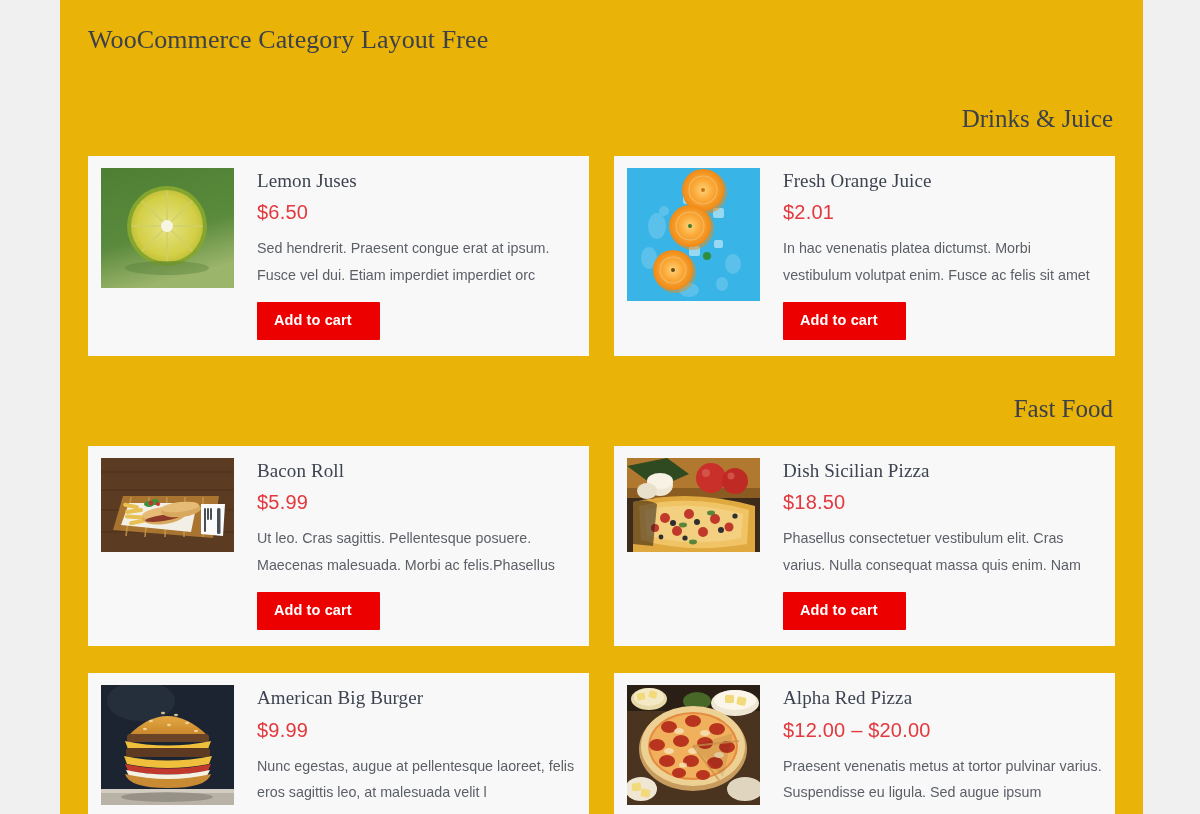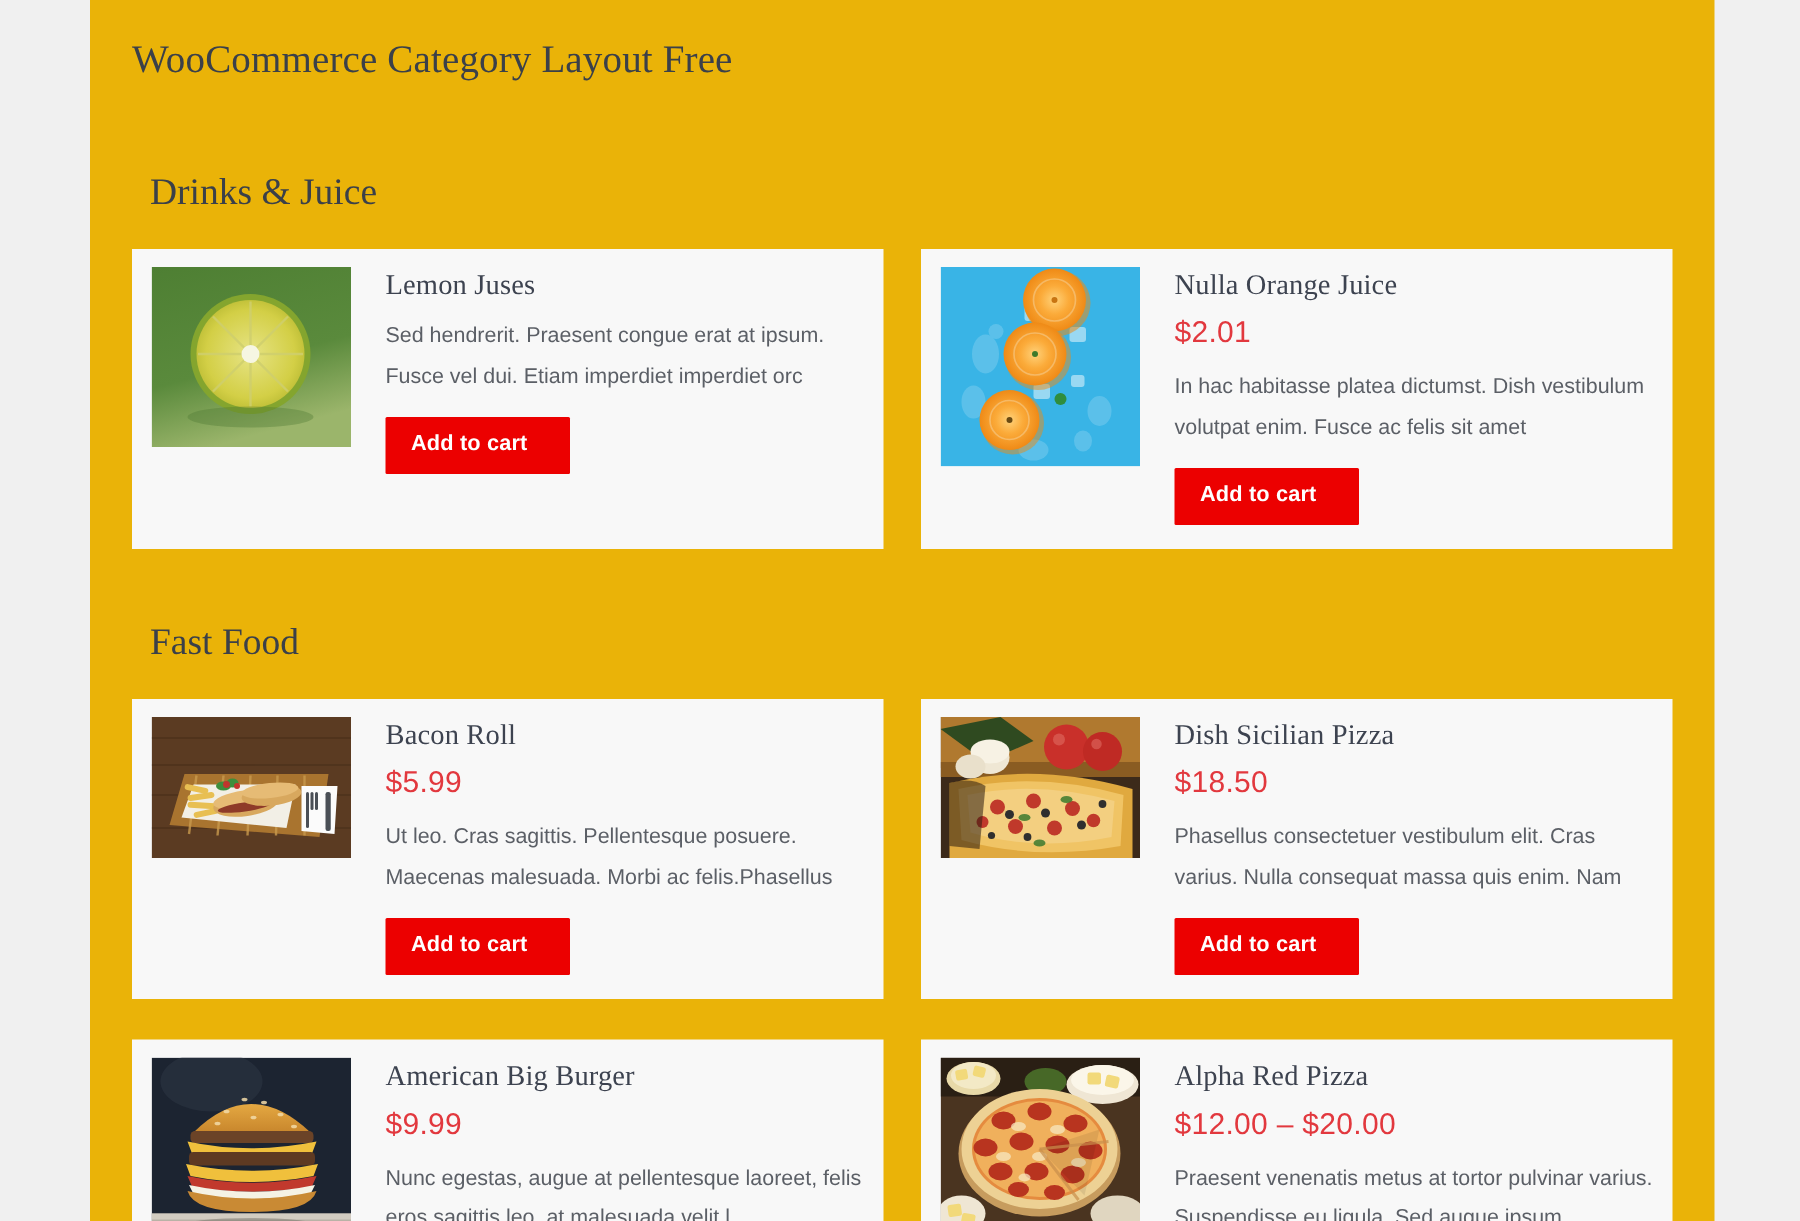--- a/index.html
+++ b/index.html
@@ -45,22 +45,23 @@
     letter-spacing: .1px;
     margin: 0;
     padding-top: 24px;
     line-height: 1.25;
   }
   .cat-title {
     font-family: "Liberation Serif", serif;
     font-size: 25px;
     font-weight: 400;
     color: #3b4049;
-    margin: 12px;
+    margin: 2px;
     line-height: 1.2;
+    text-align: right;
   }
   .cat-block-1 .cat-title { padding-top: 45px; }
   .cat-block-2 .cat-title { padding-top: 36px; }
 
   
   .prod-grid {
     display: flex;
     flex-wrap: wrap;
     margin-top: 22px;
     column-gap: 25px;
@@ -177,20 +178,21 @@
                   <line x1="66" y1="58" x2="41" y2="83"></line>
                   <line x1="66" y1="58" x2="31" y2="58"></line>
                   <line x1="66" y1="58" x2="41" y2="33"></line>
                 </g>
                 <circle cx="66" cy="58" r="6" fill="#f6f6e2"></circle>
                 <ellipse cx="66" cy="100" rx="42" ry="7" fill="#4a7530" opacity="0.35"></ellipse>
               </svg>
             </div>
             <div class="card-body">
               <h3 class="prod-name">Lemon Juses</h3>
+              <div class="prod-price">$6.50</div>
               <p class="prod-desc">Sed hendrerit. Praesent congue erat at ipsum. Fusce vel dui. Etiam imperdiet imperdiet orc</p>
               <button class="cart-btn">Add to cart</button>
             </div>
           </article>
 
           <article class="prod-card">
             <div class="thumb tall">
               <svg viewBox="0 0 133 133" preserveAspectRatio="none" aria-hidden="true">
                 <defs>
                   <radialGradient id="gOrange" cx="0.5" cy="0.5" r="0.5">
@@ -227,23 +229,23 @@
                   <circle cx="63" cy="58" r="14"></circle>
                   <circle cx="46" cy="102" r="13"></circle>
                 </g>
                 <circle cx="76" cy="22" r="2" fill="#c87412"></circle>
                 <circle cx="63" cy="58" r="2" fill="#3f7a2a"></circle>
                 <circle cx="46" cy="102" r="2" fill="#6b4a12"></circle>
                 <circle cx="80" cy="88" r="4" fill="#2f8d3e"></circle>
               </svg>
             </div>
             <div class="card-body">
-              <h3 class="prod-name">Nulla Orange Juice</h3>
+              <h3 class="prod-name">Fresh Orange Juice</h3>
               <div class="prod-price">$2.01</div>
-              <p class="prod-desc">In hac habitasse platea dictumst. Dish vestibulum volutpat enim. Fusce ac felis sit amet</p>
+              <p class="prod-desc">In hac venenatis platea dictumst. Morbi vestibulum volutpat enim. Fusce ac felis sit amet</p>
               <button class="cart-btn">Add to cart</button>
             </div>
           </article>
 
         </div>
       </section>
 
       <section class="cat-block-2">
         <h2 class="cat-title">Fast Food</h2>
 

